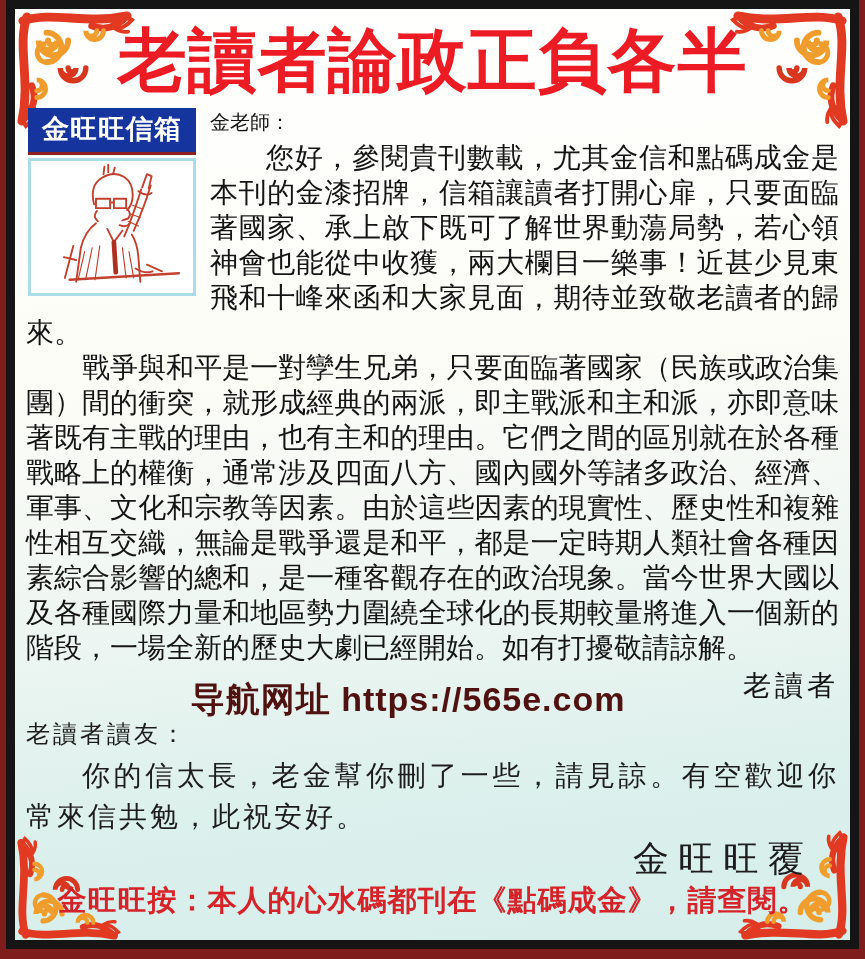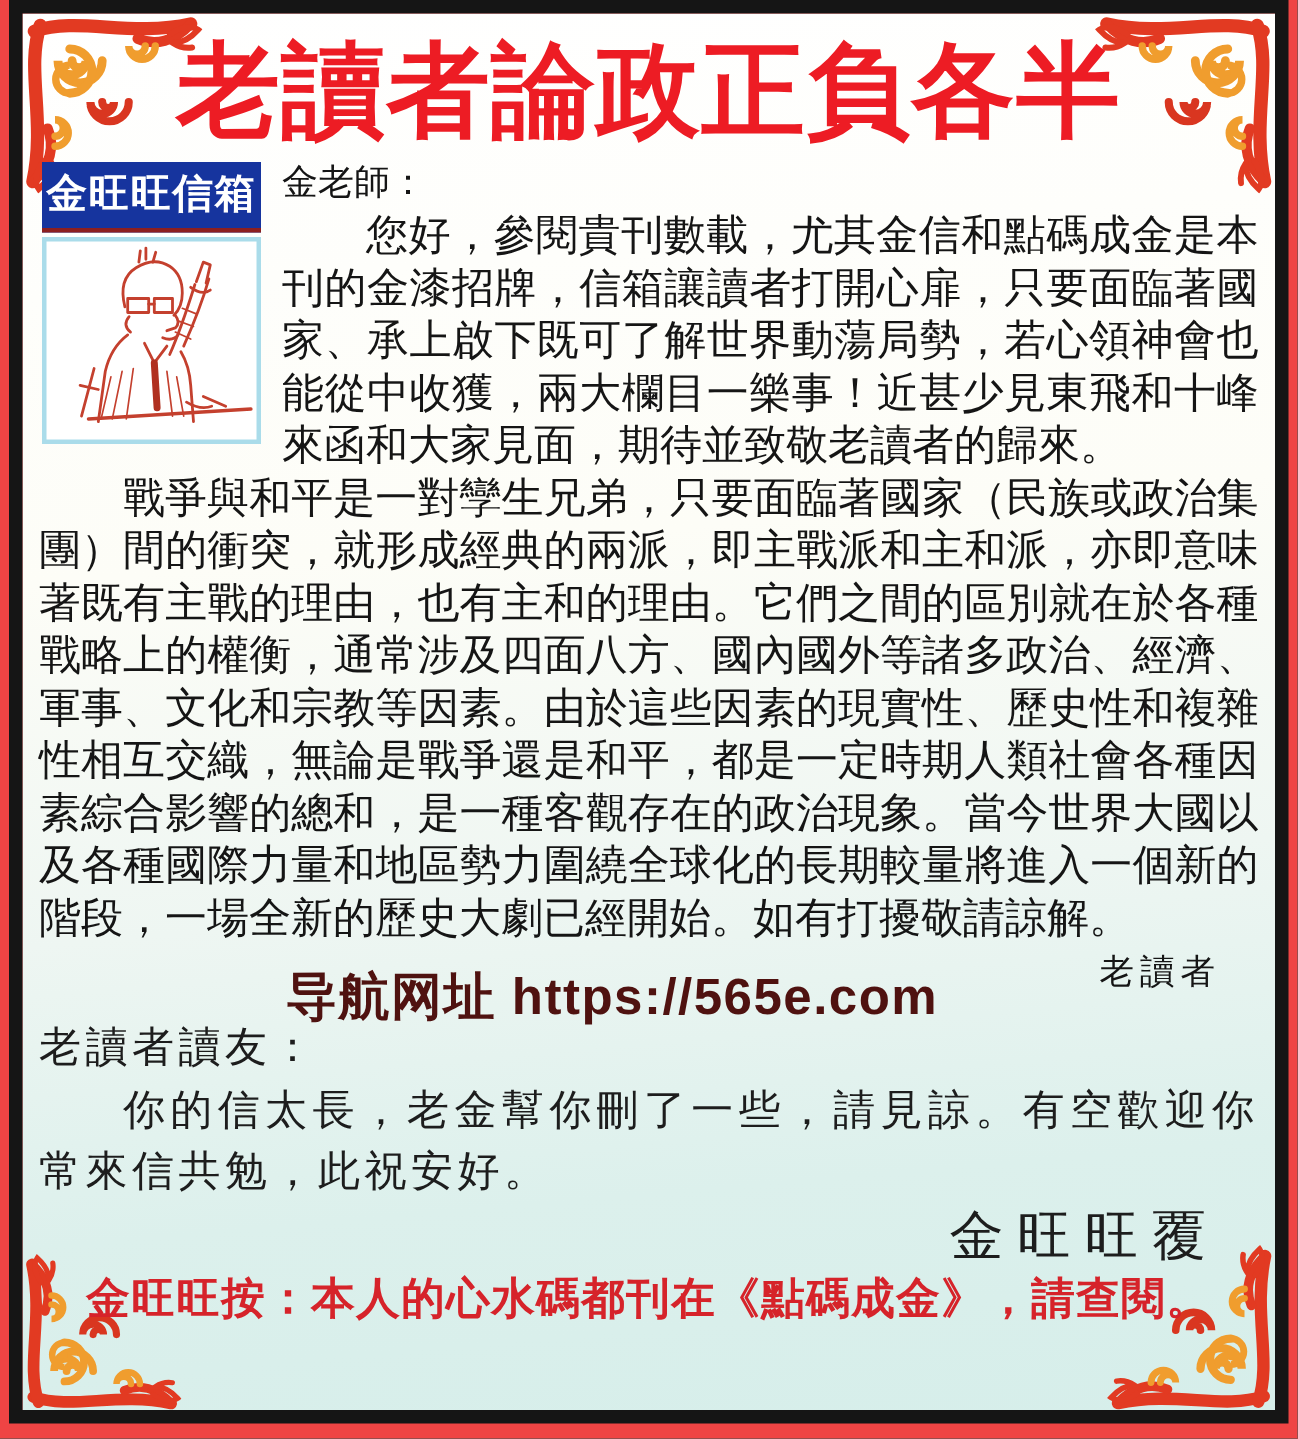--- a/index.html
+++ b/index.html
@@ -1,21 +1,21 @@
 <!DOCTYPE html>
 <html><head>
 <meta charset="utf-8">
 <style>
   * { margin: 0; padding: 0; box-sizing: border-box; }
   html, body { background: #555; }
   .page {
     position: relative;
     width: 865px;
     height: 959px;
-    background: #ef4444;
+    background: #7f1d1d;
     overflow: hidden;
     font-family: "Liberation Serif", "DejaVu Serif", serif;
   }
   .frame {
     position: absolute;
     top: 0; left: 6px; right: 6px; bottom: 10px;
     border: 9px solid #151515;
     background: linear-gradient(175deg, #ffffff 0%, #fdfdf7 38%, #eef6f2 62%, #dcf0ec 82%, #d6eeea 100%);
     overflow: hidden;
   }
@@ -37,21 +37,21 @@
     line-height: 1.12;
     white-space: nowrap;
   }
   .content {
     position: relative; z-index: 2;
     padding: 0 11px;
     color: #151515;
   }
   .figure {
     float: left;
-    width: 146px;
+    width: 168px;
     margin: 4px 14px 0 2px;
   }
   .label-box {
     background: #16349e;
     color: #ffffff;
     font-family: "Liberation Sans", "DejaVu Sans", sans-serif;
     font-weight: bold;
     font-size: 27px;
     text-align: center;
     padding: 3px 0 5px 0;
@@ -59,51 +59,51 @@
     border-bottom: 3px solid #8c1f1f;
   }
   .illustration {
     margin-top: 3px;
     height: 138px;
     background: #ffffff;
     border: 3px solid #aadcea;
   }
   .illustration svg { width: 100%; height: 100%; display: block; }
 
-  .salutation { font-size: 24px; line-height: 36px; }
+  .salutation { font-size: 20px; line-height: 36px; }
   p.bodytext {
     font-size: 28px;
     line-height: 35px;
     text-align: justify;
     text-indent: 2em;
   }
   .sig-row {
     position: relative;
     height: 46px;
     margin-top: 2px;
   }
   .sig {
     position: absolute;
-    right: 25px; top: 0;
-    font-size: 23px;
+    right: 0; top: 0;
+    font-size: 28px;
     letter-spacing: 4px;
   }
   .watermark {
     position: absolute;
     left: 47%; top: 10px;
     transform: translateX(-50%);
     white-space: nowrap;
     font-family: "Liberation Sans", "DejaVu Sans", sans-serif;
     font-weight: bold;
     font-size: 34px;
     color: #4f1210;
     letter-spacing: 1px;
   }
   .reply-salutation {
-    font-size: 28px;
+    font-size: 24px;
     line-height: 42px;
     letter-spacing: 3px;
     color: #1d1d1d;
   }
   .reply-body {
     font-size: 28px;
     line-height: 41px;
     letter-spacing: 3px;
     text-indent: 2em;
     text-align: justify;

